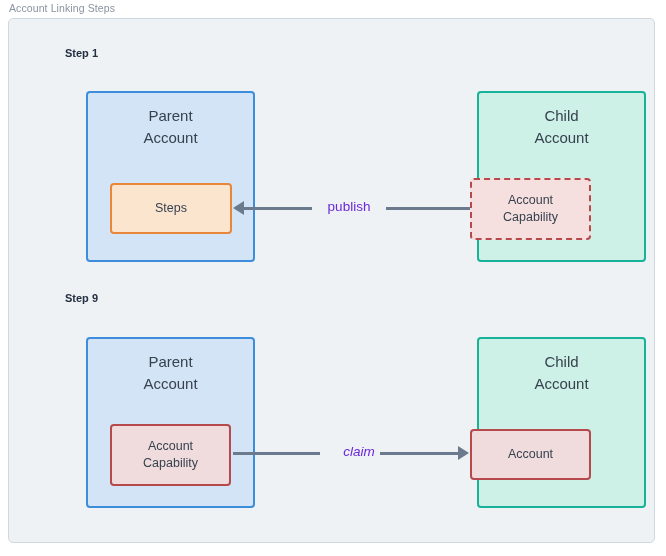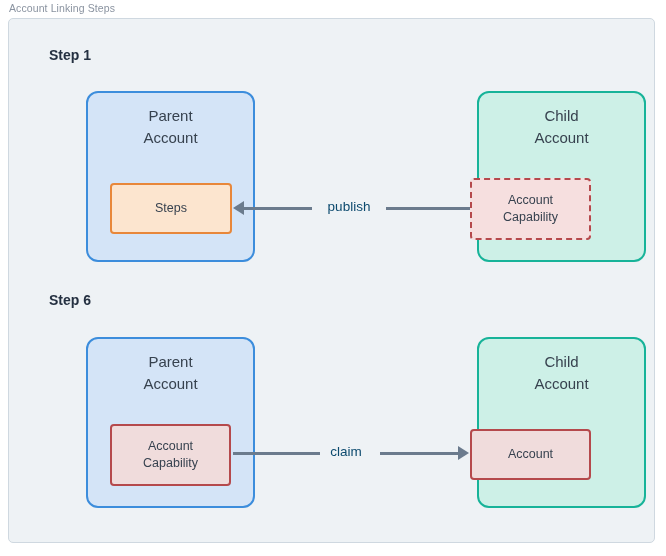--- a/index.html
+++ b/index.html
@@ -22,30 +22,31 @@
     width:647px;height:525px;
     box-sizing:border-box;
     background:#eef2f5;
     border:1.6px solid #cfd8e0;
     border-radius:5px;
   }
 
   
   .step-label{
     position:absolute;
-    font-size:14px;font-weight:bold;color:#243041;
+    font-size:11px;font-weight:bold;color:#243041;
     white-space:nowrap;
+    margin-left:16px;
   }
   #step1-label{left:49px;top:47px;}
   #step2-label{left:49px;top:292px;}
 
   
   .acct-box{
     position:absolute;box-sizing:border-box;
-    border-radius:12px;
+    border-radius:4px;
   }
   .acct-box.parent{
     background:#d4e4f7;border:2px solid #3c8ddc;
   }
   .acct-box.child{
     background:#cdf0e7;border:2px solid #17b399;margin-left:31px;
   }
   .acct-title{
     position:absolute;left:0;right:0;top:12px;
     text-align:center;
@@ -67,21 +68,21 @@
   .inner-box.cap-dashed{
     background:#f6dfdf;border:2px dashed #b5494c;
   }
   .inner-box.cap-solid{
     background:#f0dcdc;border:2px solid #b5494c;
   }
 
   
   .arrow-label{
     position:absolute;
-    font-size:13.5px;color:#0c4a6e;
+    font-size:13.5px;color:#6d28d9;
     white-space:nowrap;text-align:center;
   }
   .arrow-seg{
     position:absolute;height:3px;background:#6b7b8d;
   }
   .arrow-head{
     position:absolute;width:0;height:0;
     border-top:7px solid transparent;
     border-bottom:7px solid transparent;
   }
@@ -122,21 +123,21 @@
       <div>Account</div>
       <div>Capability</div>
     </div>
   </div>
 
   <div class="arrow-head left" style="left:233px;top:201px;"></div>
   <div class="arrow-seg" style="left:244px;top:207px;width:68px;"></div>
   <div class="arrow-label" style="left:316px;top:199px;width:66px;">publish</div>
   <div class="arrow-seg" style="left:386px;top:207px;width:84px;"></div>
 
-  <div class="step-label" id="step2-label">Step 6</div>
+  <div class="step-label" id="step2-label">Step 9</div>
 
   <div class="acct-box parent" style="left:86px;top:337px;width:169px;height:171px;">
     <div class="acct-title">
       <div>Parent</div>
       <div>Account</div>
     </div>
   </div>
 
   <div class="inner-box cap-solid" style="left:110px;top:424px;width:121px;height:62px;">
     <div>
@@ -150,17 +151,17 @@
       <div>Child</div>
       <div>Account</div>
     </div>
   </div>
 
   <div class="inner-box cap-solid" style="left:470px;top:429px;width:121px;height:51px;">
     <span>Account</span>
   </div>
 
   <div class="arrow-seg" style="left:233px;top:452px;width:87px;"></div>
-  <div class="arrow-label" style="left:320px;top:444px;width:52px;">claim</div>
+  <div class="arrow-label" style="left:333px;top:444px;width:52px;font-style:italic;">claim</div>
   <div class="arrow-seg" style="left:380px;top:452px;width:78px;"></div>
   <div class="arrow-head right" style="left:458px;top:446px;"></div>
 
 </div>
 
 </body></html>

